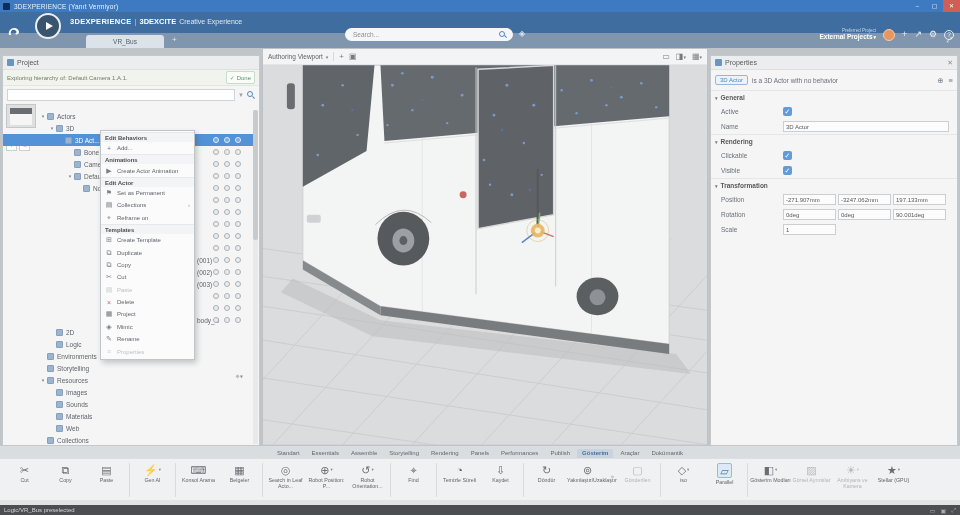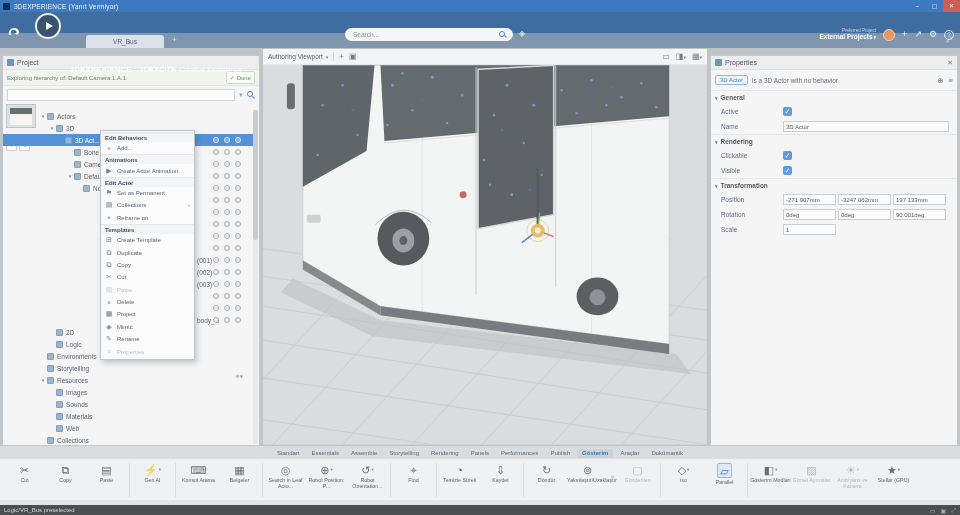--- a/index.html
+++ b/index.html
@@ -9,24 +9,24 @@
   
   .titlebar{position:absolute;left:0;top:0;width:960px;height:12px;background:#3d7ac1;display:flex;align-items:center;padding-left:3px;box-sizing:border-box;z-index:10;}
   .app-ico{width:7px;height:7px;background:#0b2e5e;border-radius:1px;margin-right:4px;}
   .titlebar .t{font-size:6.5px;color:#eaf2fb;flex:1;letter-spacing:.2px;}
   .win-btns{display:flex;height:12px;}
   .win-btn{width:17px;text-align:center;font-size:6px;line-height:12px;color:#fff;}
   .win-btn.close{background:#cf5e56;}
 
   
   .appheader{position:absolute;left:0;top:12px;width:960px;height:21px;background:#164f8b;z-index:9;}
-  .brand{position:absolute;left:70px;top:17px;color:#fff;font-size:7.5px;display:flex;gap:3px;align-items:baseline;}
+  .brand{position:absolute;left:70px;top:5px;color:#fff;font-size:7.5px;display:flex;gap:3px;align-items:baseline;}
   .brand .b1{font-weight:bold;letter-spacing:.3px;}
   .brand .sep{opacity:.6;}
-  .brand .b2{font-weight:bold;margin-top:36px;}
+  .brand .b2{font-weight:bold;}
   .brand .b3{font-weight:normal;opacity:.85;font-size:7px;}
   .ds-logo{position:absolute;left:7px;top:14px;}
   .search-wrap{position:absolute;left:345px;top:16px;width:168px;height:13px;background:#f4f6f8;border-radius:7px;display:flex;align-items:center;padding:0 6px;box-sizing:border-box;}
   .search-input{border:none;background:transparent;flex:1;font-size:6.5px;color:#555;outline:none;font-family:inherit;min-width:0;}
   .mag{position:relative;width:8px;height:8px;flex-shrink:0;}
   .mag::before{content:"";position:absolute;left:0;top:0;width:4px;height:4px;border:1px solid #2f6fb2;border-radius:50%;}
   .mag::after{content:"";position:absolute;left:5px;top:5.5px;width:3px;height:1px;background:#2f6fb2;transform:rotate(45deg);}
   .tag-icon{position:absolute;left:519px;top:17px;color:#cfe0f2;font-size:8px;}
   .hdr-right{position:absolute;right:6px;top:12px;height:21px;display:flex;align-items:center;gap:7px;}
   .proj{display:flex;flex-direction:column;align-items:flex-end;line-height:1.2;}

